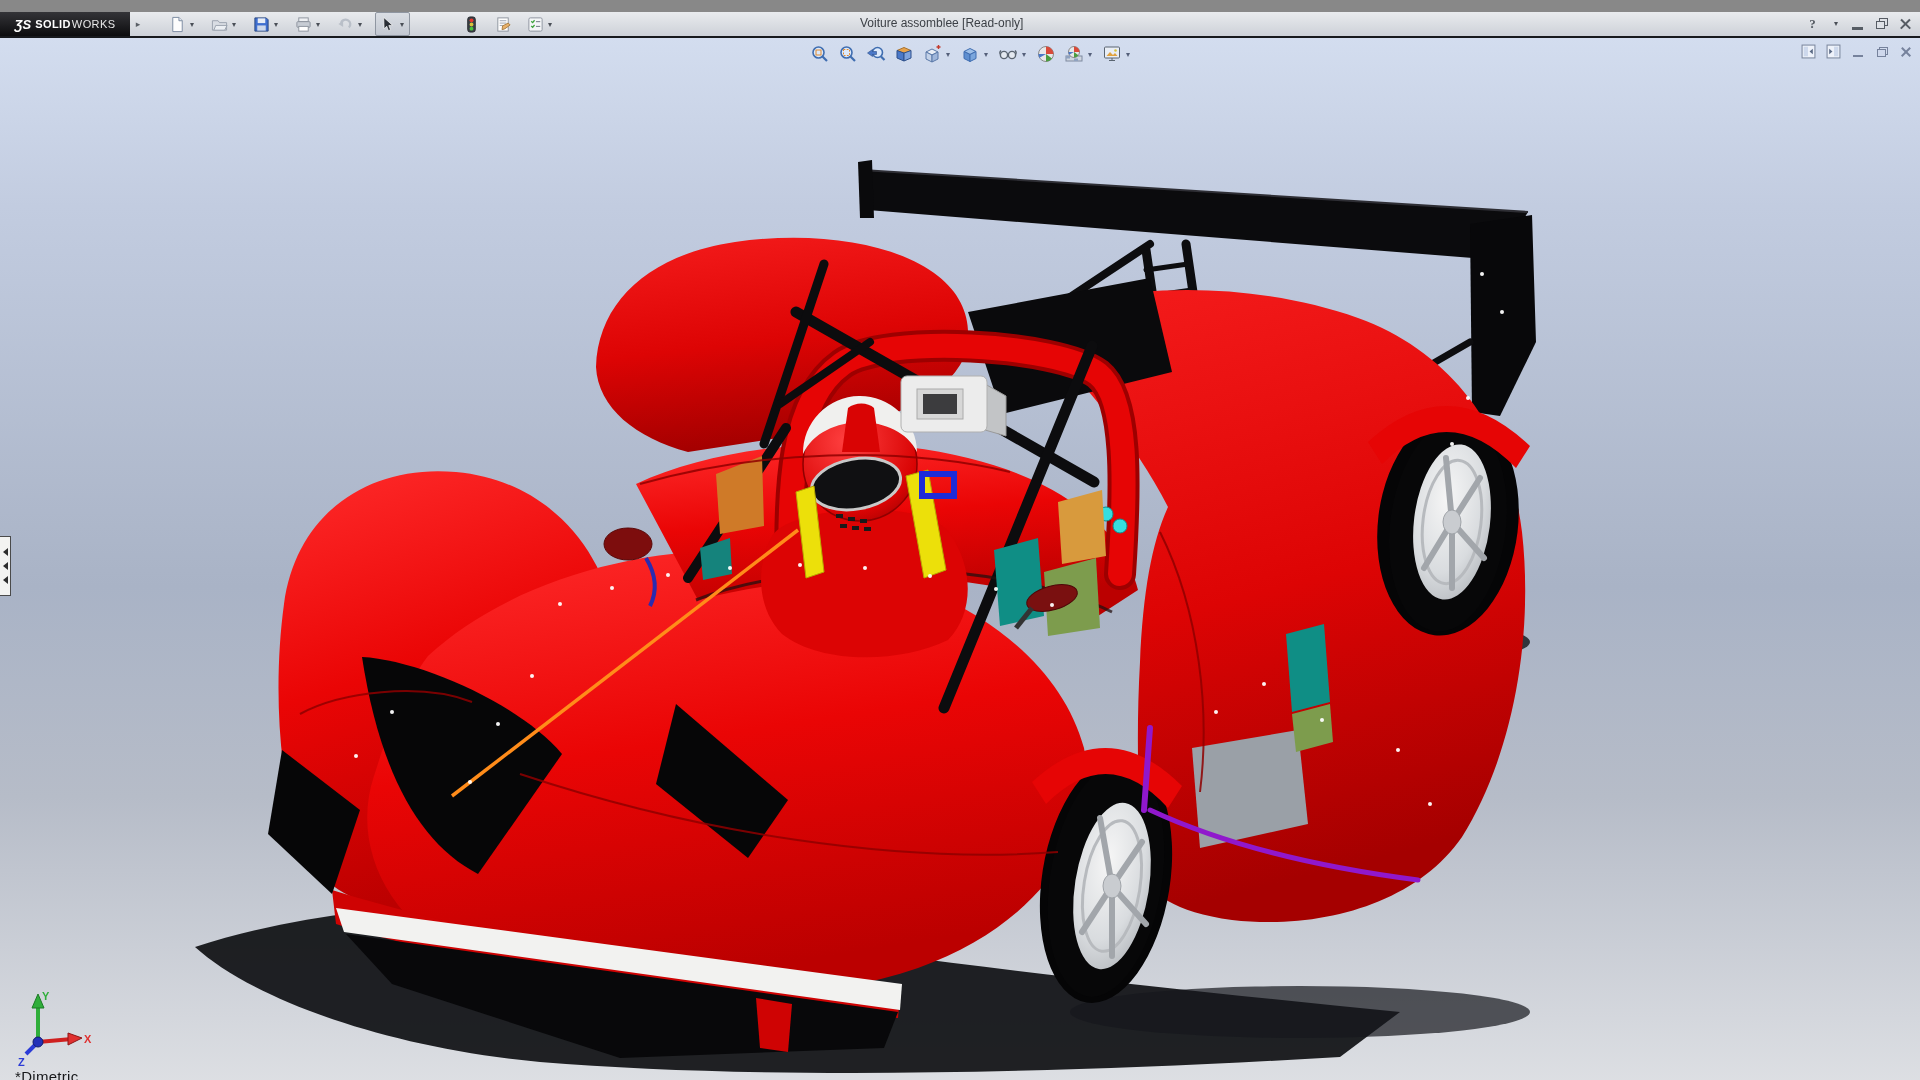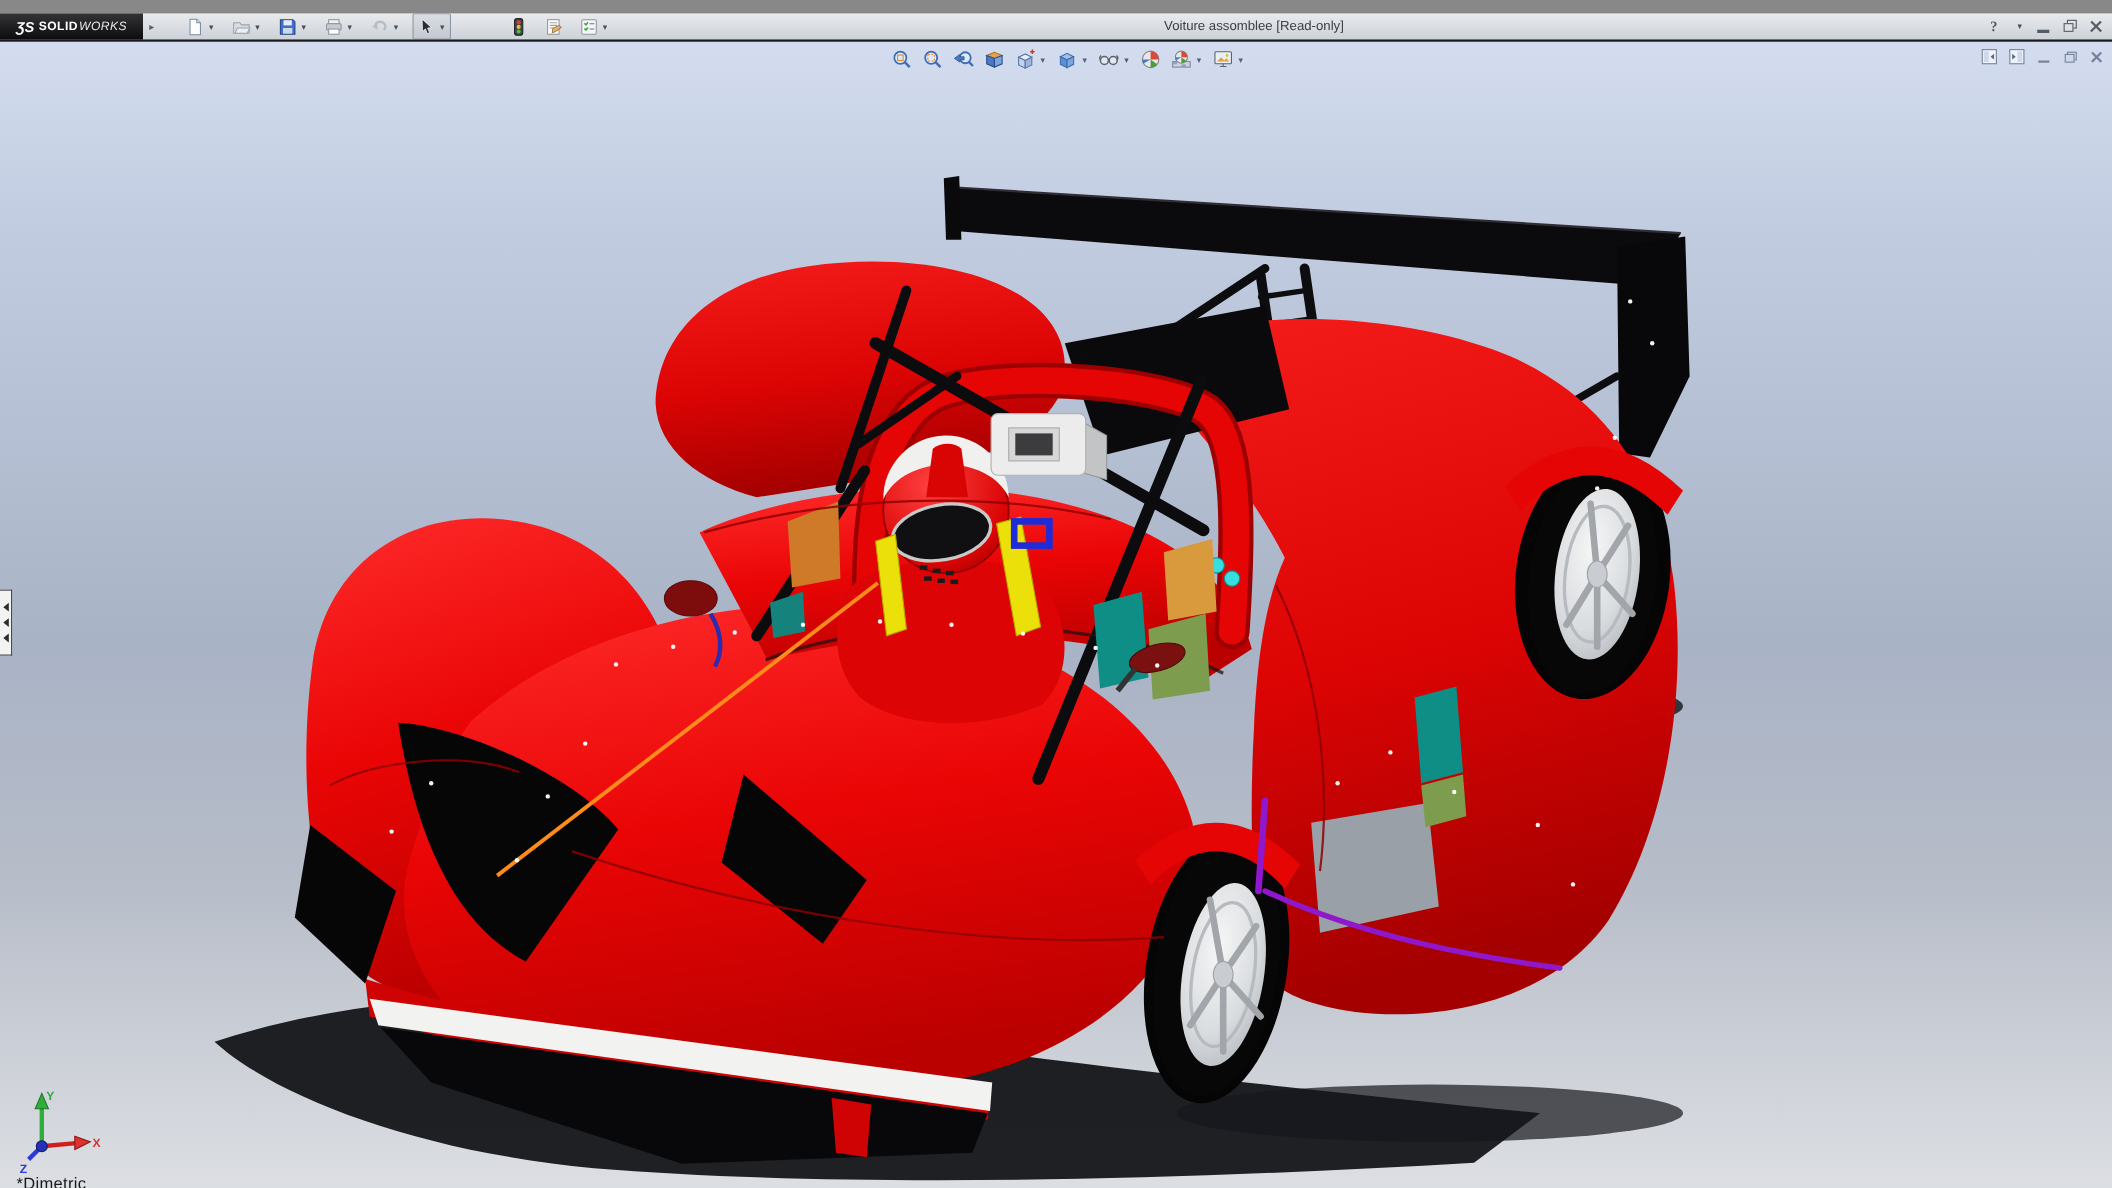--- a/index.html
+++ b/index.html
@@ -7,30 +7,30 @@
           font-family:"Liberation Sans",sans-serif;user-select:none;margin-top:12px;}
 
   
   #titlebar{position:absolute;left:0;top:0;width:1920px;height:24px;
     background:linear-gradient(#e9ebee,#cdd1d8);border-bottom:1px solid #9ba0a8;}
   #logo{position:absolute;left:0;top:0;width:130px;height:24px;
     background:linear-gradient(#343438,#0c0c0e);display:flex;align-items:center;
     justify-content:center;gap:4px;color:#fff;}
   #logo .glyph{font-style:italic;font-weight:bold;font-size:13px;}
   #logo .bold{font-weight:bold;font-size:11px;letter-spacing:.4px;}
-  #logo .light{font-weight:normal;font-size:11px;letter-spacing:.4px;margin-left:-3px;color:#e8e8e8;font-style:italic;}
+  #logo .light{font-weight:normal;font-size:11px;letter-spacing:.4px;margin-left:-3px;color:#e8e8e8;}
   #logo-expand{position:absolute;left:132px;top:4px;width:12px;height:16px;
     font-size:9px;color:#5a5f66;display:flex;align-items:center;justify-content:center;}
   #toolbar{position:absolute;left:165px;top:1px;height:22px;display:flex;align-items:center;}
   .tb-btn{height:22px;display:flex;align-items:center;padding:0 3px;margin-right:7px;border:1px solid transparent;}
   .tb-btn .ic{width:17px;height:17px;display:block;}
   .tb-btn .ic svg{width:100%;height:100%;display:block;}
   .dd{font-size:8px;color:#4a4f57;margin-left:2px;width:8px;text-align:center;}
   .tb-btn.pressed{background:linear-gradient(#dadee4,#c3c8d1);border:1px solid #8f96a1;border-radius:2px;}
-  #title-text{position:absolute;left:860px;top:4px;width:560px;text-align:center;
+  #title-text{position:absolute;left:860px;top:4px;width:560px;text-align:left;
     font-size:12px;color:#3c4046;}
   #win-ctrls{position:absolute;right:8px;top:3px;display:flex;align-items:center;gap:11px;color:#565c64;}
   .wc-btn{display:flex;align-items:center;justify-content:center;min-width:13px;height:17px;}
   #help-btn{font-size:13px;font-weight:bold;font-family:"Liberation Serif",serif;}
 
   
   .sh-minimize{width:11px;height:9px;border-bottom:3px solid currentColor;display:block;}
   .sh-restore{position:relative;width:12px;height:11px;display:block;}
   .sh-restore::before{content:"";position:absolute;right:0;top:0;width:7px;height:6px;border:1.5px solid currentColor;}
   .sh-restore::after{content:"";position:absolute;left:0;bottom:0;width:7px;height:6px;border:1.5px solid currentColor;background:#dfe2e7;}

